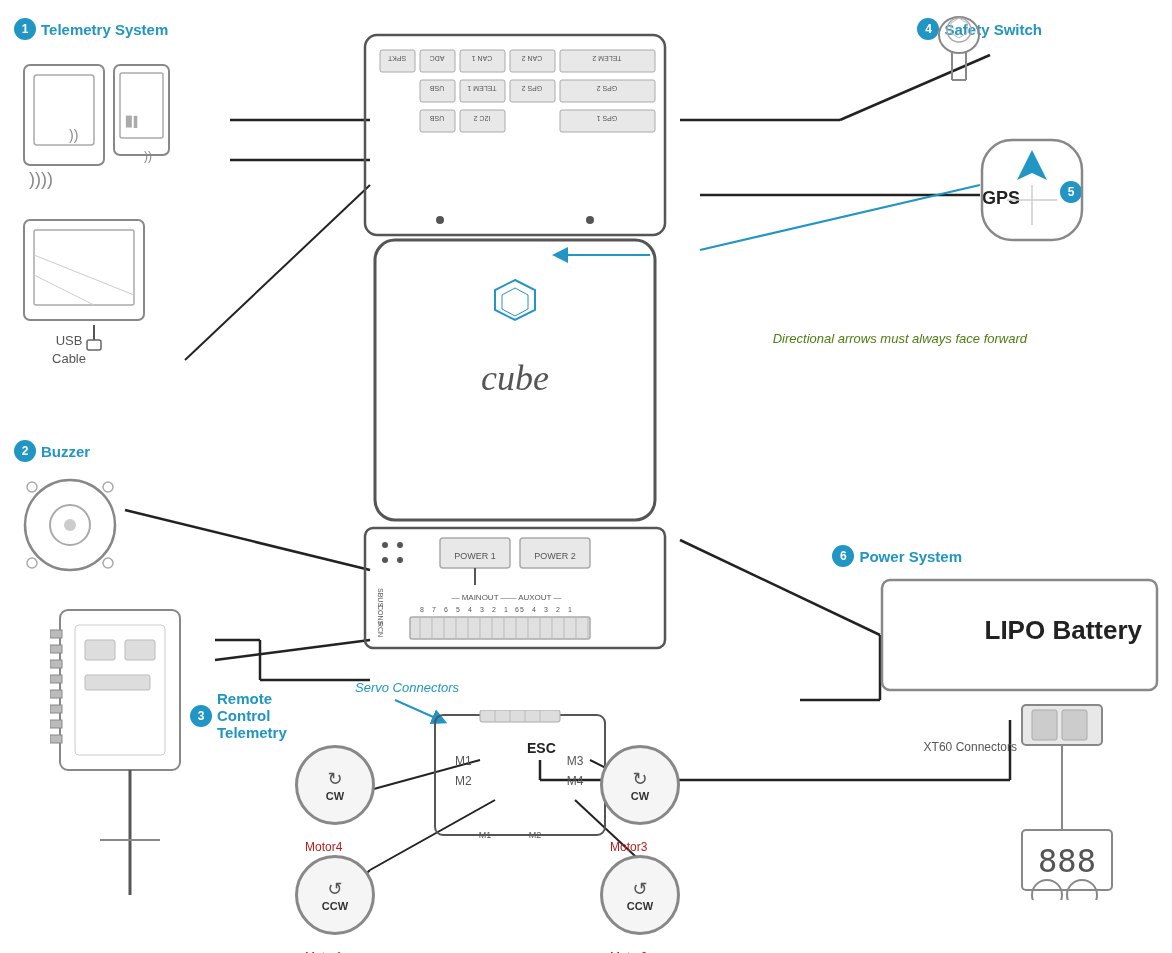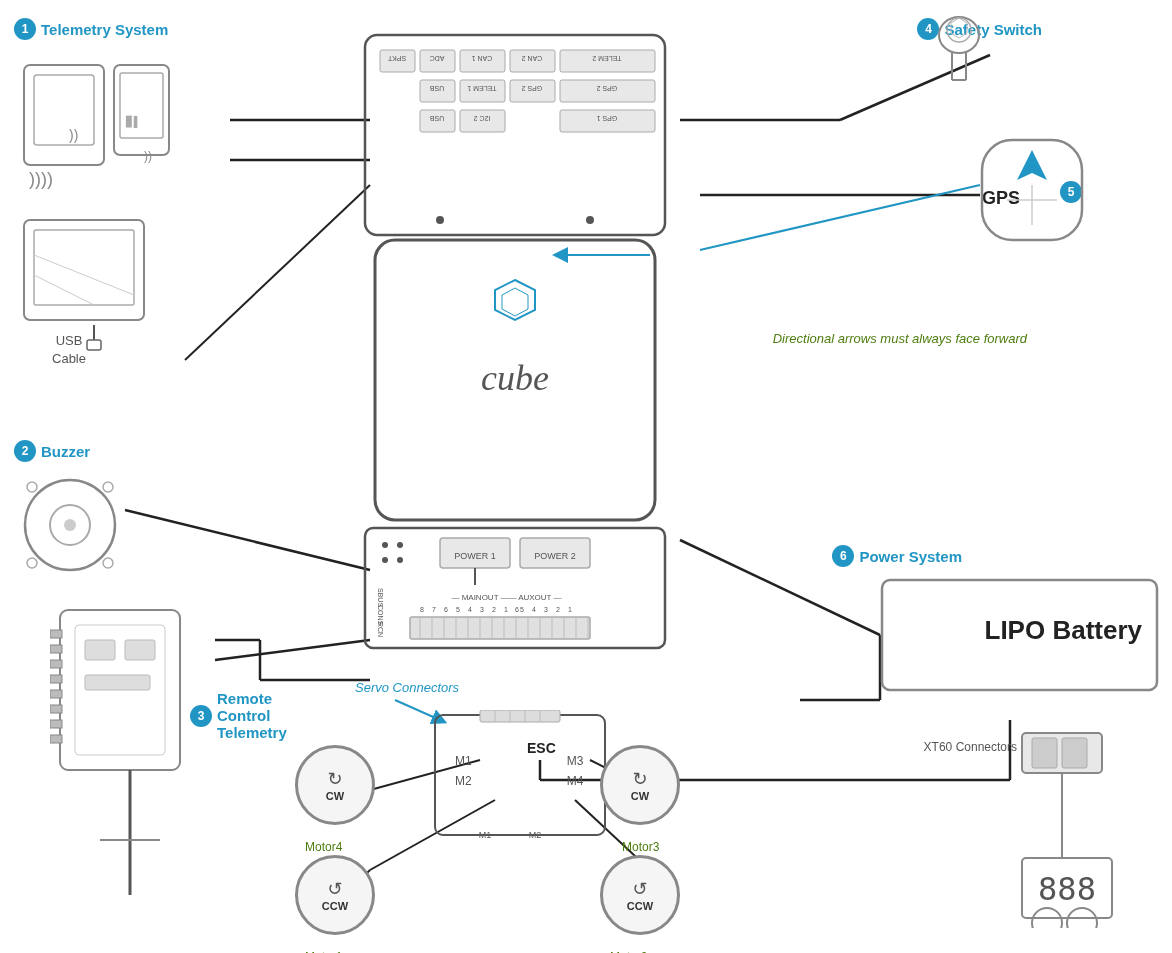--- a/index.html
+++ b/index.html
@@ -182,29 +182,29 @@
       justify-content: center;
       background: #f5f5f5;
     }
     .motor-dir {
       font-size: 11px;
       font-weight: bold;
       color: #333;
     }
     .motor-label {
       font-size: 12px;
-      color: #4d7c0f;
+      color: #b91c1c;
       position: absolute;
       text-align: right;
     }
     
     #motor4 { top: 745px; left: 295px; }
     #motor4-label { top: 840px; left: 305px; }
     #motor3 { top: 745px; left: 600px; }
-    #motor3-label { top: 840px; left: 610px; margin-left: 12px; }
+    #motor3-label { top: 840px; left: 610px; }
     #motor1 { top: 855px; left: 295px; }
     #motor1-label { top: 950px; left: 305px; }
     #motor2 { top: 855px; left: 600px; }
     #motor2-label { top: 950px; left: 610px; }
 
     .cw-arrow {
       font-size: 18px;
       color: #555;
     }
   </style>
@@ -508,21 +508,21 @@
     <span>Power System</span>
   </div>
 
   <div id="lipo-device">
     <svg width="290" height="120" viewBox="0 0 290 120">
       <rect x="5" y="5" width="275" height="110" rx="8" fill="none" stroke="#888" stroke-width="2.5"></rect>
     </svg>
   </div>
   <div id="lipo-label-text">LIPO Battery</div>
 
-  <div style="position:absolute; top:728px; right:10px;">
+  <div style="position:absolute; top:700px; right:10px;">
     <svg width="200" height="200" viewBox="0 0 200 200">
 
       <rect x="60" y="5" width="80" height="40" rx="4" fill="#e8e8e8" stroke="#888" stroke-width="2"></rect>
       <rect x="70" y="10" width="25" height="30" rx="2" fill="#ccc" stroke="#aaa" stroke-width="1"></rect>
       <rect x="100" y="10" width="25" height="30" rx="2" fill="#ccc" stroke="#aaa" stroke-width="1"></rect>
 
       <rect x="60" y="130" width="90" height="60" rx="4" fill="none" stroke="#888" stroke-width="2"></rect>
 
       <text x="105" y="172" font-size="32" font-family="monospace" fill="#555" text-anchor="middle">888</text>
 

